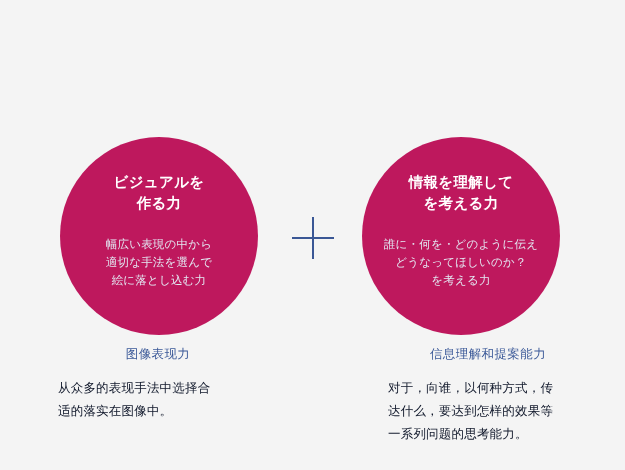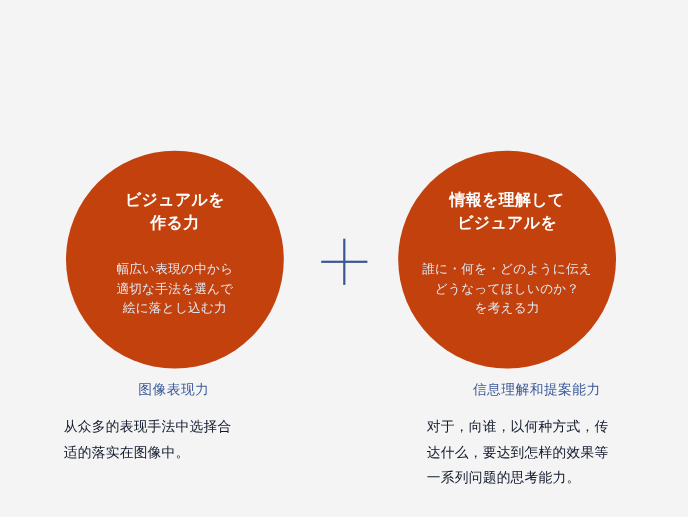--- a/index.html
+++ b/index.html
@@ -18,21 +18,21 @@
     width: 625px;
     height: 470px;
   }
 
   
   .circle {
     position: absolute;
     width: 198px;
     height: 198px;
     border-radius: 50%;
-    background: #c2410c;
+    background: #be185d;
     display: flex;
     flex-direction: column;
     align-items: center;
     justify-content: center;
     box-sizing: border-box;
     padding: 0 8px;
   }
   #circle-left  { left: 60px;  top: 137px; }
   #circle-right { left: 362px; top: 137px; }
 
@@ -124,21 +124,21 @@
 絵に落とし込む力</div>
   </div>
 
   <div id="plus-sign">
     <div class="bar-h"></div>
     <div class="bar-v"></div>
   </div>
 
   <div class="circle" id="circle-right">
     <div class="circle-title">情報を理解して
-ビジュアルを</div>
+を考える力</div>
     <div class="circle-body">誰に・何を・どのように伝え
 どうなってほしいのか？
 を考える力</div>
   </div>
 
   <div class="caption-col" id="caption-left">
     <div class="caption-title">图像表现力</div>
     <div class="caption-body">从众多的表现手法中选择合
 适的落实在图像中。</div>
   </div>

